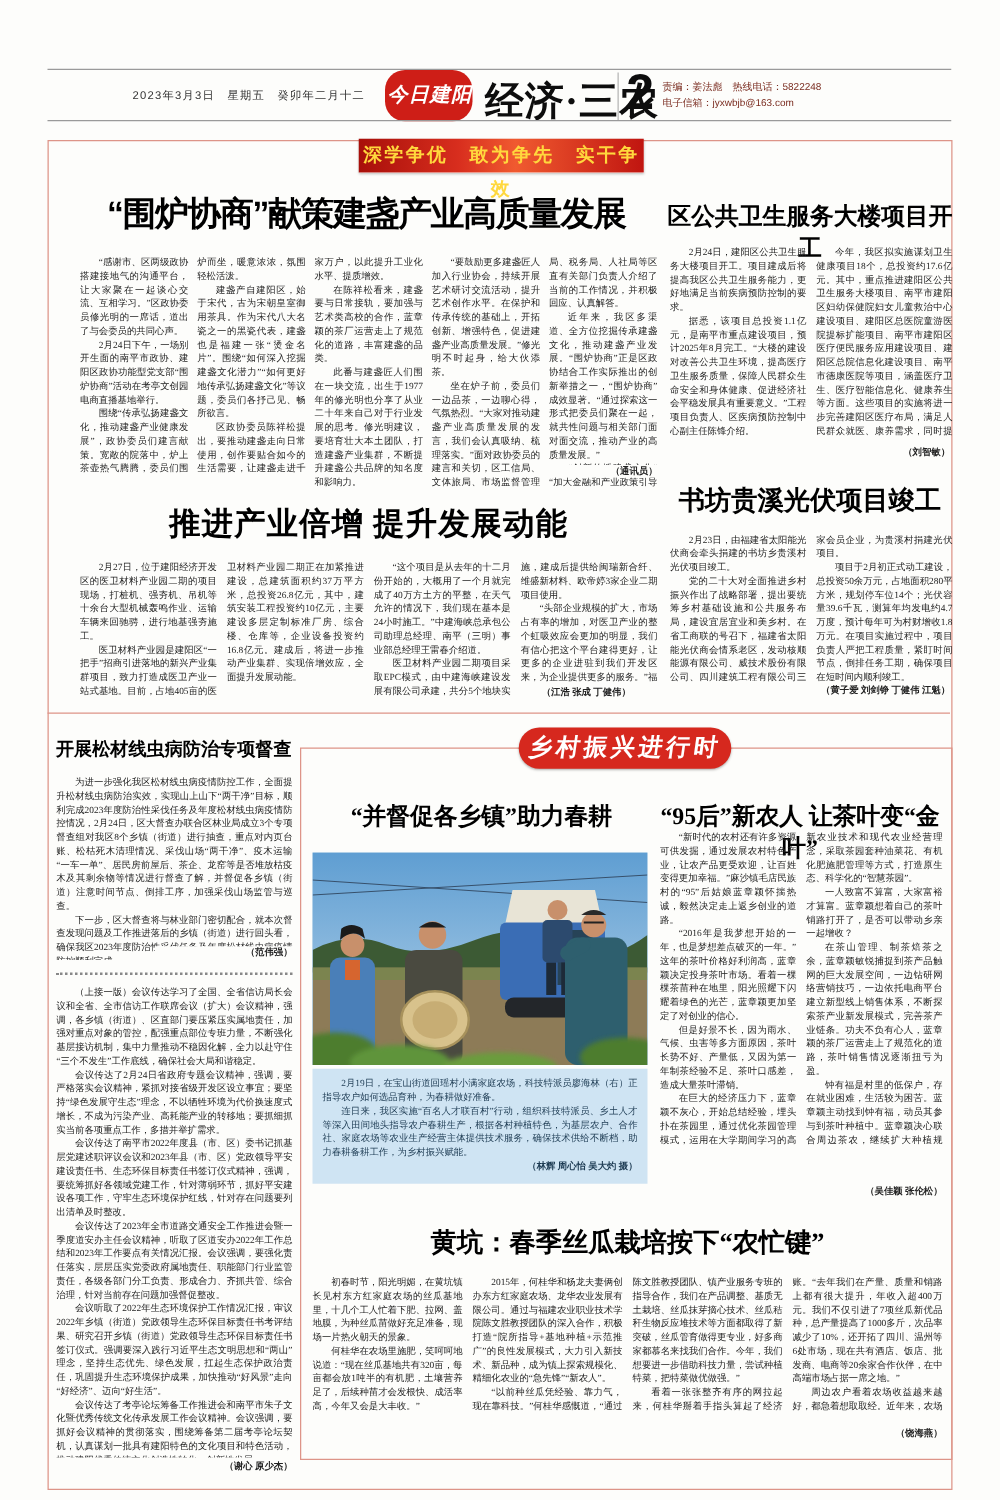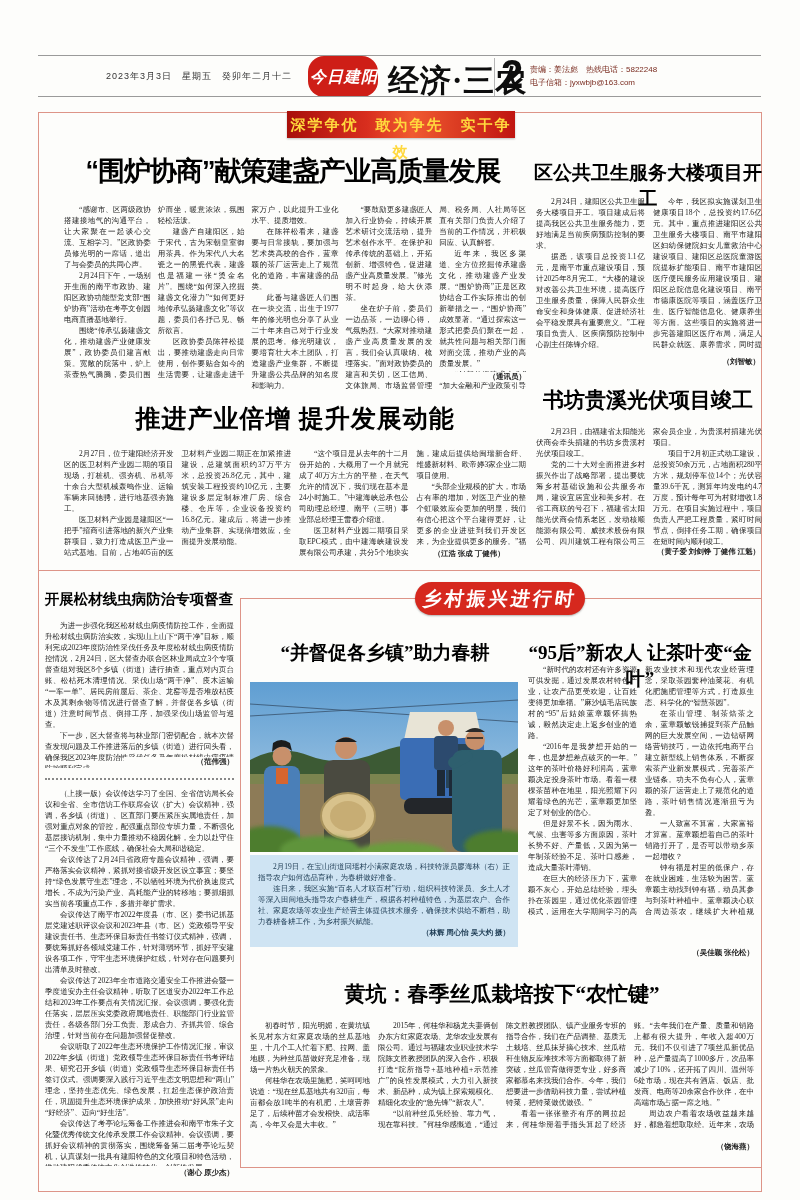--- a/index.html
+++ b/index.html
@@ -192,22 +192,22 @@
       </div>
     <p class="credit">（林辉 周心怡 吴大灼 摄）</p>
   </div>
 
   <div class="abs hl-serif" style="left:526px;top:640px;width:228px;font-size:19px;">“95后”新农人  让茶叶变“金叶”</div>
   <div class="abs body-text cols2" style="left:528px;top:664px;width:226px;height:262px;">
       <p>“新时代的农村还有许多资源可供发掘，通过发展农村特色产业，让农产品更受欢迎，让百姓变得更加幸福。”麻沙镇毛店民族村的“95”后姑娘蓝章颖怀揣热诚，毅然决定走上返乡创业的道路。</p>
       <p>“2016年是我梦想开始的一年，也是梦想差点破灭的一年。”这年的茶叶价格好利润高，蓝章颖决定投身茶叶市场。看着一棵棵茶苗种在地里，阳光照耀下闪耀着绿色的光芒，蓝章颖更加坚定了对创业的信心。</p>
       <p>但是好景不长，因为雨水、气候、虫害等多方面原因，茶叶长势不好、产量低，又因为第一年制茶经验不足、茶叶口感差，造成大量茶叶滞销。</p>
       <p>在巨大的经济压力下，蓝章颖不灰心，开始总结经验，埋头扑在茶园里，通过优化茶园管理模式，运用在大学期间学习的高新农业技术和现代农业经营理念，采取茶园套种油菜花、有机化肥施肥管理等方式，打造原生态、科学化的“智慧茶园”。</p>
+      <p>一人致富不算富，大家富裕才算富。蓝章颖想着自己的茶叶销路打开了，是否可以带动乡亲一起增收？</p>
       <p>在茶山管理、制茶焙茶之余，蓝章颖敏锐捕捉到茶产品触网的巨大发展空间，一边钻研网络营销技巧，一边依托电商平台建立新型线上销售体系，不断探索茶产业新发展模式，完善茶产业链条。功夫不负有心人，蓝章颖的茶厂运营走上了规范化的道路，茶叶销售情况逐渐扭亏为盈。</p>
-      <p>一人致富不算富，大家富裕才算富。蓝章颖想着自己的茶叶销路打开了，是否可以带动乡亲一起增收？</p>
       <p>钟有福是村里的低保户，存在就业困难，生活较为困苦。蓝章颖主动找到钟有福，动员其参与到茶叶种植中。蓝章颖决心联合周边茶农，继续扩大种植规模，统一技术措施、统一销售，保证丰产丰收。</p>
     </div>
   <div class="byline" style="left:640px;top:948px;width:114px;">（吴佳颖 张伦松）</div>
 
   <div class="abs hl-serif" style="left:250px;top:980px;width:504px;font-size:21px;">黄坑：春季丝瓜栽培按下“农忙键”</div>
   <div class="abs body-text cols4" style="left:250px;top:1020px;width:504px;height:118px;">
       <p>初春时节，阳光明媚，在黄坑镇长见村东方红家庭农场的丝瓜基地里，十几个工人忙着下肥、拉网、盖地膜，为种丝瓜苗做好充足准备，现场一片热火朝天的景象。</p>
       <p>何桂华在农场里施肥，笑呵呵地说道：“现在丝瓜基地共有320亩，每亩都会放1吨半的有机肥，土壤营养足了，后续种苗才会发根快、成活率高，今年又会是大丰收。”</p>
       <p>2015年，何桂华和杨龙夫妻俩创办东方红家庭农场、龙华农业发展有限公司。通过与福建农业职业技术学院陈文胜教授团队的深入合作，积极打造“院所指导+基地种植+示范推广”的良性发展模式，大力引入新技术、新品种，成为镇上探索规模化、精细化农业的“急先锋”“新农人”。</p>
       <p>“以前种丝瓜凭经验、靠力气，现在靠科技。”何桂华感慨道，“通过陈文胜教授团队、镇产业服务专班的指导合作，我们在产品调整、基质无土栽培、丝瓜抹芽摘心技术、丝瓜秸秆生物反应堆技术等方面都取得了新突破，丝瓜管育做得更专业，好多商家都慕名来找我们合作。今年，我们想要进一步借助科技力量，尝试种植特菜，把特菜做优做强。”</p>

